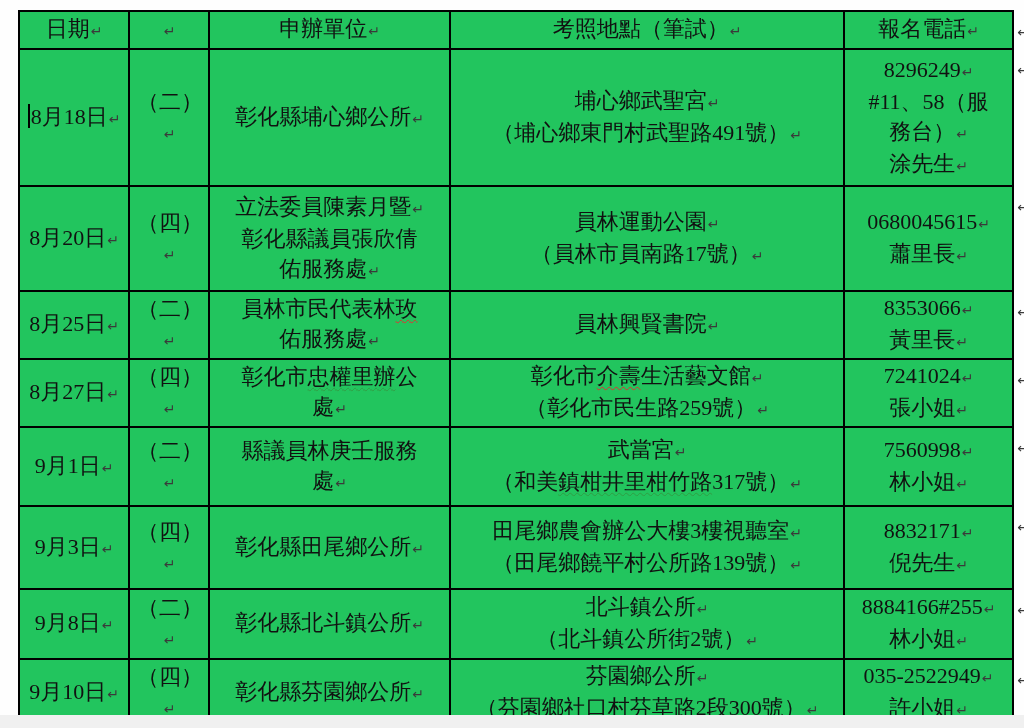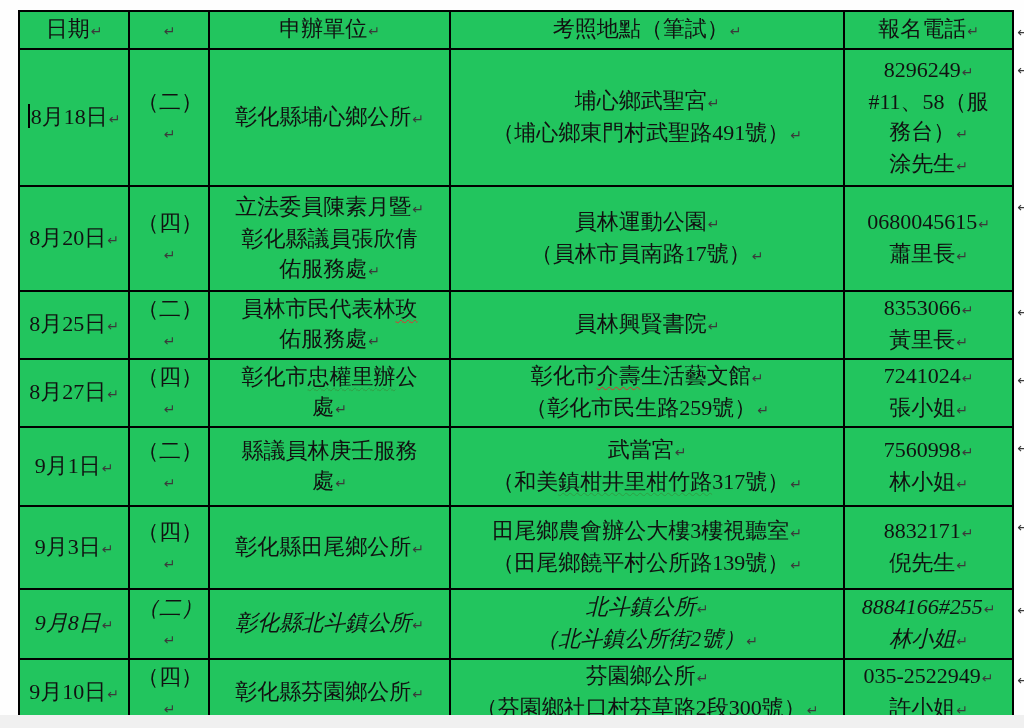--- a/index.html
+++ b/index.html
@@ -103,21 +103,21 @@
           <td class="c-loc"><span>武當宮</span><span class="pilcrow">↵</span><br><span>（和美</span><span class="sq-green">鎮柑井里柑竹路</span><span>317號）</span><span class="pilcrow">↵</span></td>
           <td class="c-phone"><span>7560998</span><span class="pilcrow">↵</span><br><span>林小姐</span><span class="pilcrow">↵</span><span class="row-end">↵</span></td>
         </tr>
         <tr style="height: 83px;">
           <td class="c-date"><span>9月3日</span><span class="pilcrow">↵</span></td>
           <td class="c-week"><span>（四）</span><span class="pilcrow">↵</span></td>
           <td class="c-unit"><span>彰化縣田尾鄉公所</span><span class="pilcrow">↵</span></td>
           <td class="c-loc"><span>田尾鄉農會辦公大樓3樓視聽室</span><span class="pilcrow">↵</span><br><span>（田尾鄉饒平村公所路139號）</span><span class="pilcrow">↵</span></td>
           <td class="c-phone"><span>8832171</span><span class="pilcrow">↵</span><br><span>倪先生</span><span class="pilcrow">↵</span><span class="row-end">↵</span></td>
         </tr>
-        <tr style="height: 70px; font-style: italic;">
+        <tr style="height: 70px;">
           <td class="c-date"><span>9月8日</span><span class="pilcrow">↵</span></td>
           <td class="c-week"><span>（二）</span><span class="pilcrow">↵</span></td>
           <td class="c-unit"><span>彰化縣北斗鎮公所</span><span class="pilcrow">↵</span></td>
           <td class="c-loc"><span>北斗鎮公所</span><span class="pilcrow">↵</span><br><span>（北斗鎮公所街2號）</span><span class="pilcrow">↵</span></td>
           <td class="c-phone"><span>8884166#255</span><span class="pilcrow">↵</span><br><span>林小姐</span><span class="pilcrow">↵</span><span class="row-end">↵</span></td>
         </tr>
         <tr style="height: 64px;">
           <td class="c-date"><span>9月10日</span><span class="pilcrow">↵</span></td>
           <td class="c-week"><span>（四）</span><span class="pilcrow">↵</span></td>
           <td class="c-unit"><span>彰化縣芬園鄉公所</span><span class="pilcrow">↵</span></td>

